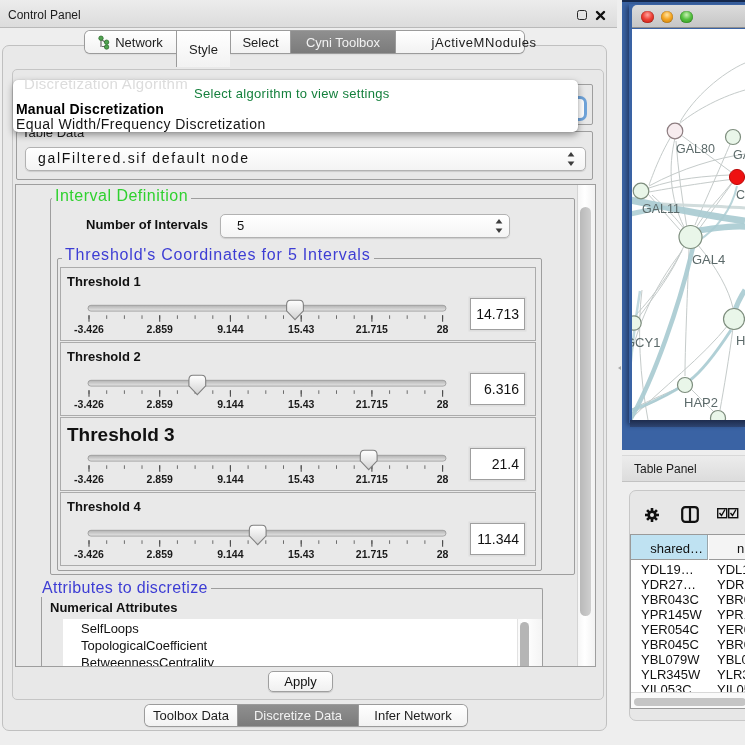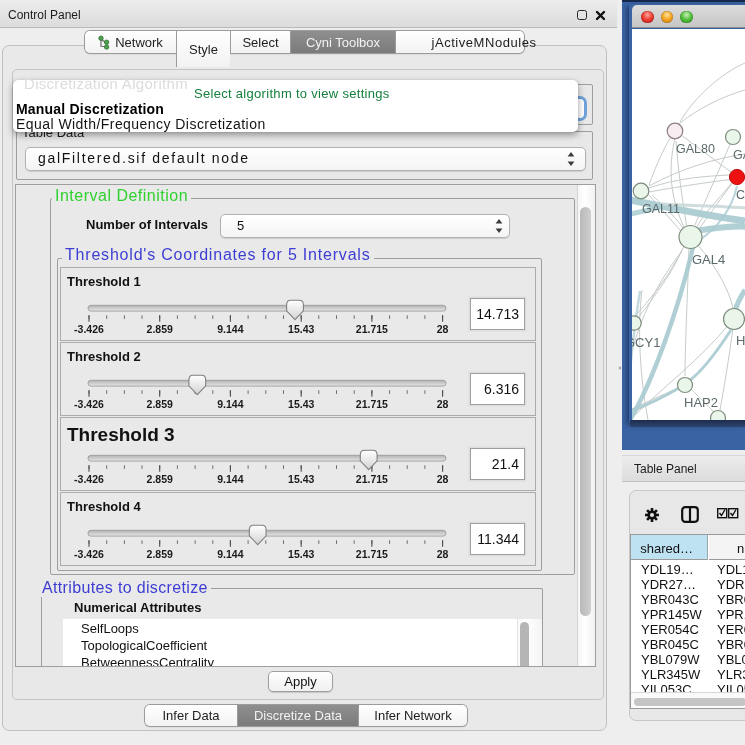--- a/index.html
+++ b/index.html
@@ -160,32 +160,32 @@
       <text x="93.7" y="40" font-size="10.5" font-weight="bold" fill="#1a1a1a" text-anchor="middle" font-family="Liberation Sans,sans-serif">2.859</text>
       <text x="164.4" y="40" font-size="10.5" font-weight="bold" fill="#1a1a1a" text-anchor="middle" font-family="Liberation Sans,sans-serif">9.144</text>
       <text x="235.2" y="40" font-size="10.5" font-weight="bold" fill="#1a1a1a" text-anchor="middle" font-family="Liberation Sans,sans-serif">15.43</text>
       <text x="305.9" y="40" font-size="10.5" font-weight="bold" fill="#1a1a1a" text-anchor="middle" font-family="Liberation Sans,sans-serif">21.715</text>
       <text x="376.6" y="40" font-size="10.5" font-weight="bold" fill="#1a1a1a" text-anchor="middle" font-family="Liberation Sans,sans-serif">28</text>
       <path d="M183.3,12 Q183.3,7.3 187.3,7.3 L196.1,7.3 Q200.1,7.3 200.1,12 L200.1,17.8 L191.7,26.6 L183.3,17.8 Z" fill="url(#th3)" stroke="#808080" stroke-width="1.1"></path>
     </svg></div>
 <div class="abs" style="left:470px;top:523px;width:55px;height:32px;background:#fff;border:1px solid #9f9f9f;box-shadow:0 0 0 1.5px #dedede;font-size:14px;color:#111;display:flex;align-items:center;justify-content:flex-end;padding-right:5px;">11.344</div>
 <div class="abs" style="left:41px;top:588px;width:502px;height:79px;border:1px solid #9e9e9e;border-top-left-radius:2px;border-top-right-radius:2px;border-bottom:none;"></div>
 <div class="abs" style="left:39px;top:579px;background:#e9e9e9;padding:0 3px;font-size:16px;letter-spacing:0.35px;color:#3d3dd4;">Attributes to discretize</div>
-<div class="abs" style="left:50px;top:600px;font-size:13px;font-weight:bold;color:#111;margin-left:24px;">Numerical Attributes</div>
+<div class="abs" style="left:50px;top:600px;font-size:13px;font-weight:bold;color:#111;">Numerical Attributes</div>
 <div class="abs" style="left:63px;top:619px;width:454px;height:47px;background:#fff;overflow:hidden;">
  <div style="position:absolute;left:18px;top:2px;font-size:13px;color:#111;">SelfLoops</div>
  <div style="position:absolute;left:18px;top:19px;font-size:13px;color:#111;">TopologicalCoefficient</div>
  <div style="position:absolute;left:18px;top:36px;font-size:13px;color:#111;">BetweennessCentrality</div>
 </div>
 <div class="abs" style="left:517px;top:619px;width:25px;height:47px;background:linear-gradient(90deg,#fafafa,#ffffff 30%,#f4f4f4);border-left:1px solid #e2e2e2;"></div>
 <div class="abs" style="left:519.5px;top:622px;width:9px;height:44px;background:#b5b5b5;border-radius:5px 5px 0 0;"></div>
 
 <div class="abs" style="left:268px;top:671px;width:65px;height:21px;background:linear-gradient(#ffffff,#f0f0f0);border:1px solid #9f9f9f;border-radius:5px;box-shadow:0 1px 1px rgba(0,0,0,.15);font-size:13px;color:#111;display:flex;align-items:center;justify-content:center;">Apply</div>
 <div class="abs" style="left:145px;top:705px;width:322px;height:21px;border-radius:5px;box-shadow:0 0 0 1px #9b9b9b,0 1px 2px rgba(0,0,0,.18);"></div>
-<div class="abs" style="left:145px;top:705px;width:92px;height:21px;background:linear-gradient(#ffffff,#f2f2f2);color:#1d1d1d;border-radius:5px 0 0 5px;display:flex;align-items:center;justify-content:center;font-size:13px;">Infer Data</div>
+<div class="abs" style="left:145px;top:705px;width:92px;height:21px;background:linear-gradient(#ffffff,#f2f2f2);color:#1d1d1d;border-radius:5px 0 0 5px;display:flex;align-items:center;justify-content:center;font-size:13px;">Toolbox Data</div>
 <div class="abs" style="left:237px;top:705px;width:121px;height:21px;background:linear-gradient(#8f8f8f,#7b7b7b);color:#f2f2f2;border-left:1px solid #9b9b9b;display:flex;align-items:center;justify-content:center;font-size:13px;">Discretize Data</div>
 <div class="abs" style="left:358px;top:705px;width:109px;height:21px;background:linear-gradient(#ffffff,#f2f2f2);color:#1d1d1d;border-left:1px solid #9b9b9b;border-radius:0 5px 5px 0;display:flex;align-items:center;justify-content:center;font-size:13px;">Infer Network</div>
 <div class="abs" style="left:618px;top:366px;width:0;height:0;border-top:2.5px solid transparent;border-bottom:2.5px solid transparent;border-right:3.5px solid #a8a8a8;"></div>
 <div class="abs" style="left:622px;top:0;width:123px;height:450px;background:#3a63a4;border-top:2px solid #16294d;"></div>
 <div class="abs" style="left:629px;top:4px;width:116px;height:419px;box-shadow: -2px 2px 5px rgba(0,0,20,.45);"></div>
 <div class="abs" style="left:632px;top:5px;width:113px;height:23px;background:linear-gradient(#dcdcdc,#c6c6c6);border-radius:5px 0 0 0;border-bottom:1px solid #8f8f8f;"></div>
 <div class="abs" style="left:641px;top:10.5px;width:12.5px;height:12.5px;border-radius:50%;background:radial-gradient(circle at 50% 32%,#ffa49e 0%,#ee4136 45%,#b81408 100%);box-shadow:inset 0 0 1px rgba(60,0,0,.8);"></div>
 <div class="abs" style="left:660.5px;top:10.5px;width:12.5px;height:12.5px;border-radius:50%;background:radial-gradient(circle at 50% 32%,#ffe3a0 0%,#f5a623 45%,#c07b08 100%);box-shadow:inset 0 0 1px rgba(80,50,0,.8);"></div>
 <div class="abs" style="left:680px;top:10.5px;width:12.5px;height:12.5px;border-radius:50%;background:radial-gradient(circle at 50% 32%,#c9f0b4 0%,#57c242 45%,#2b8f19 100%);box-shadow:inset 0 0 1px rgba(0,60,0,.8);"></div>
 <svg class="abs" style="left:632px;top:29px;background:#fff;" width="113" height="391" viewBox="0 0 113 391">
@@ -262,21 +262,21 @@
  <line x1="9" y1="1.2" x2="9" y2="15.8" stroke="#111" stroke-width="2.2"></line>
 </svg>
 <svg class="abs" style="left:717px;top:508px;" width="22" height="11" viewBox="0 0 22 11">
  <rect x="0.7" y="0.7" width="9" height="9" fill="none" stroke="#111" stroke-width="1.4"></rect>
  <path d="M2.5,5 L4.5,7.5 L8,1.5" fill="none" stroke="#111" stroke-width="1.4"></path>
  <rect x="11.7" y="0.7" width="9" height="9" fill="none" stroke="#111" stroke-width="1.4"></rect>
  <path d="M13.5,5 L15.5,7.5 L19,1.5" fill="none" stroke="#111" stroke-width="1.4"></path>
 </svg>
 
 <div class="abs" style="left:630px;top:534px;width:115px;height:175px;background:#fff;border:1px solid #9a9a9a;border-right:none;overflow:hidden;">
- <div style="position:absolute;left:0;top:0;width:77px;height:25px;background:#bfe2f2;border-right:1px solid #9aa6ab;border-bottom:1px solid #9a9a9a;font-size:13px;color:#111;display:flex;align-items:center;justify-content:flex-end;padding-right:14px;padding-top:3px;">shared…</div>
+ <div style="position:absolute;left:0;top:0;width:77px;height:25px;background:#bfe2f2;border-right:1px solid #9aa6ab;border-bottom:1px solid #9a9a9a;font-size:13px;color:#111;display:flex;align-items:center;justify-content:flex-end;padding-right:4px;padding-top:3px;">shared…</div>
  <div style="position:absolute;left:78px;top:0;width:40px;height:25px;background:#f4f4f4;border-bottom:1px solid #9a9a9a;font-size:13px;color:#111;display:flex;align-items:center;padding-left:28px;padding-top:3px;">n</div>
 <div style="position:absolute;left:10px;top:27px;width:100px;height:15px;font-size:13px;color:#111;">YDL19…</div>
     <div style="position:absolute;left:86px;top:27px;width:60px;height:15px;font-size:13px;color:#111;">YDL194W</div>
     <div style="position:absolute;left:10px;top:42px;width:100px;height:15px;font-size:13px;color:#111;">YDR27…</div>
     <div style="position:absolute;left:86px;top:42px;width:60px;height:15px;font-size:13px;color:#111;">YDR277C</div>
     <div style="position:absolute;left:10px;top:57px;width:100px;height:15px;font-size:13px;color:#111;">YBR043C</div>
     <div style="position:absolute;left:86px;top:57px;width:60px;height:15px;font-size:13px;color:#111;">YBR043C</div>
     <div style="position:absolute;left:10px;top:72px;width:100px;height:15px;font-size:13px;color:#111;">YPR145W</div>
     <div style="position:absolute;left:86px;top:72px;width:60px;height:15px;font-size:13px;color:#111;">YPR145W</div>
     <div style="position:absolute;left:10px;top:87px;width:100px;height:15px;font-size:13px;color:#111;">YER054C</div>

